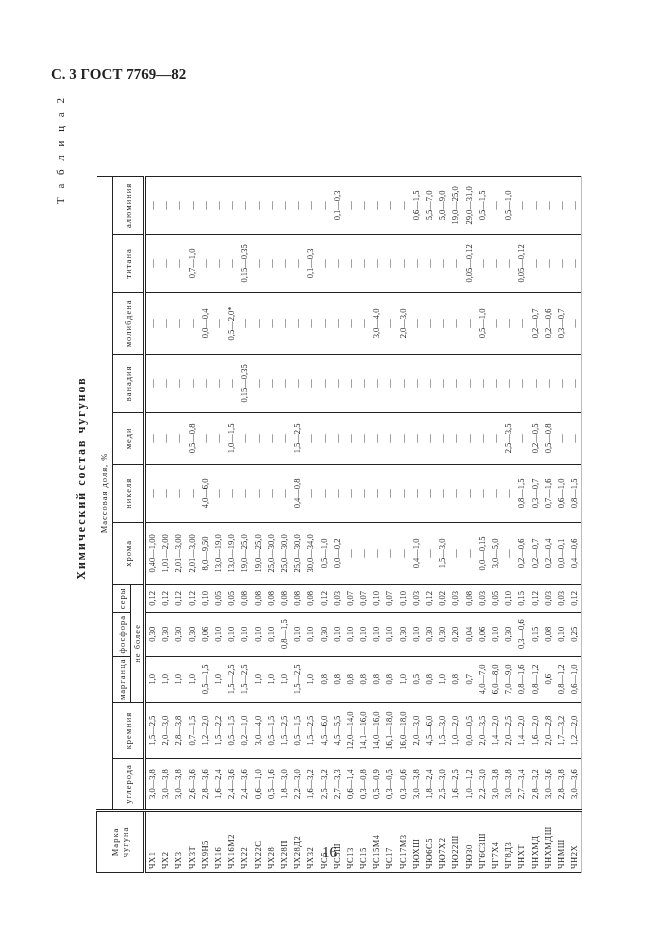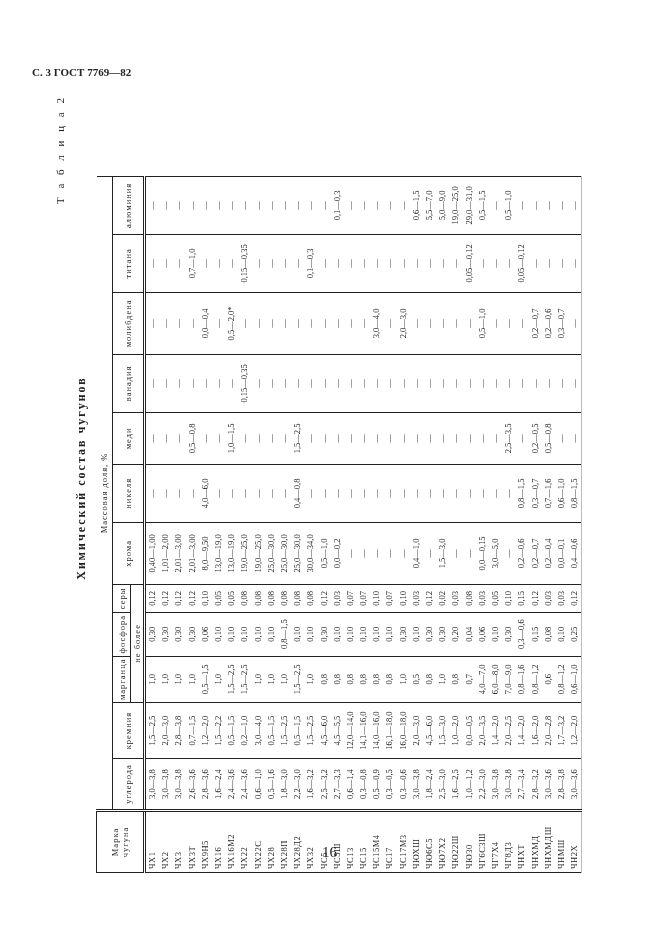--- a/index.html
+++ b/index.html
@@ -1,18 +1,18 @@
 <!DOCTYPE html>
 <html><head>
 <meta charset="utf-8">
 <style>
   html, body { margin:0; padding:0; background:#fff; }
   body { width:661px; height:936px; position:relative; overflow:hidden;
          font-family:"Liberation Serif", "DejaVu Serif", serif; color:#222; }
-  .page-header { position:absolute; left:32px; top:66px; font-weight:bold; font-size:11px;font-family:Liberation Serif, serif; }
+  .page-header { position:absolute; left:51px; top:66px; font-weight:bold; font-size:15px;font-family:Liberation Serif, serif; }
   .page-number { position:absolute; left:322px; top:844px; font-size:15px; }
   
   .rot { position:absolute; left:52px; top:873px; width:790px; height:600px;
          transform-origin:0 0; transform:rotate(-90deg); }
   .tbl-label { position:absolute; right:12px; top:2px; font-size:11px; letter-spacing:3px; }
   .tbl-title { position:absolute; left:0; width:100%; top:22px; text-align:center;
                font-weight:bold; font-size:12px; letter-spacing:2px; }
   table.chem { position:absolute; left:0; top:44px; border-collapse:collapse;
                font-size:8.5px; table-layout:fixed; }
   table.chem th { font-weight:normal; border:1px solid #222; padding:0 2px; font-size:8.5px;

